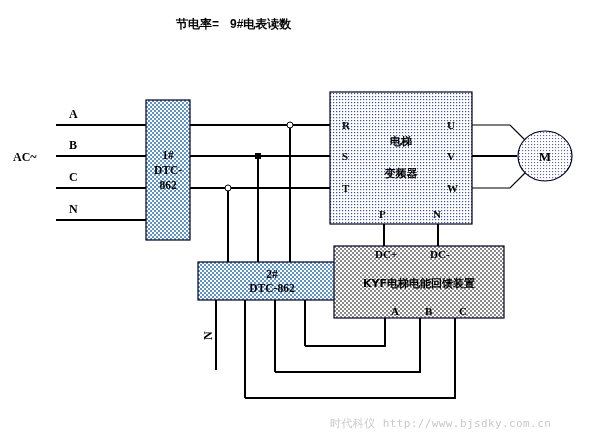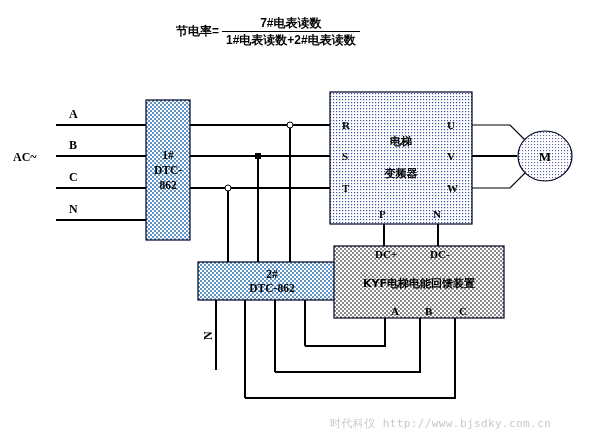--- a/index.html
+++ b/index.html
@@ -124,22 +124,21 @@
   }
 </style>
 </head>
 <body>
 
 <div id="diagram-root">
 
   <div id="formula">
     <span class="lhs">节电率=</span>
     <span class="fraction">
-      <span class="numerator">7#电表读数</span>
-      <span class="denominator">1#电表读数+2#电表读数</span>
+      <span class="numerator">9#电表读数</span>
     </span>
   </div>
 
   <svg id="wiring" viewBox="0 0 602 439">
     <defs>
 
       <pattern id="pat-meter" patternUnits="userSpaceOnUse" width="4" height="4">
         <rect width="4" height="4" fill="#ffffff"></rect>
         <rect x="0" y="0" width="2" height="2" fill="#5f94c4"></rect>
         <rect x="2" y="2" width="2" height="2" fill="#5f94c4"></rect>

